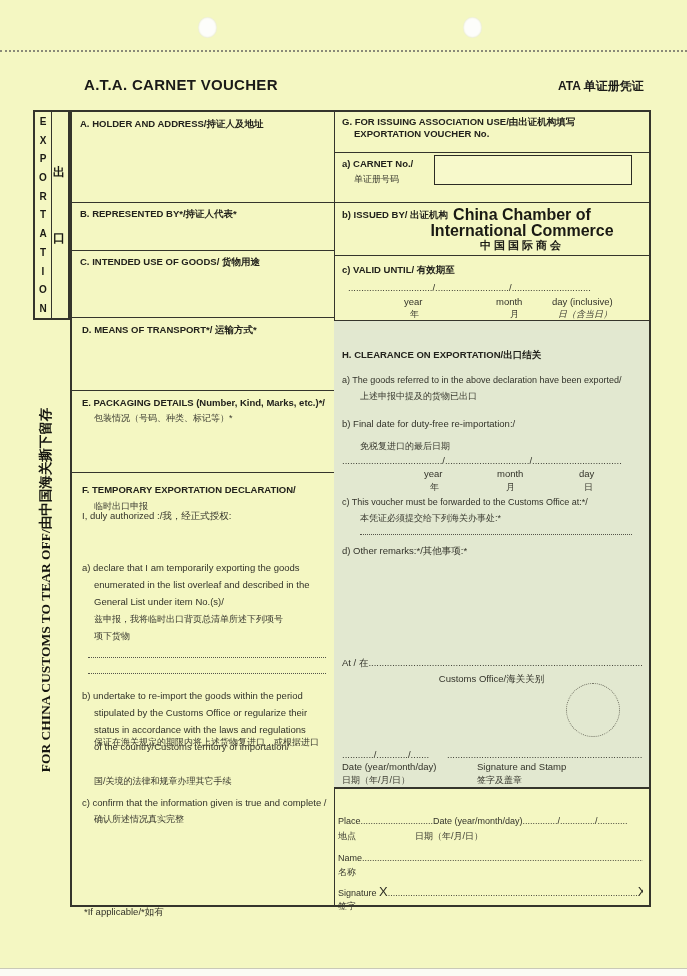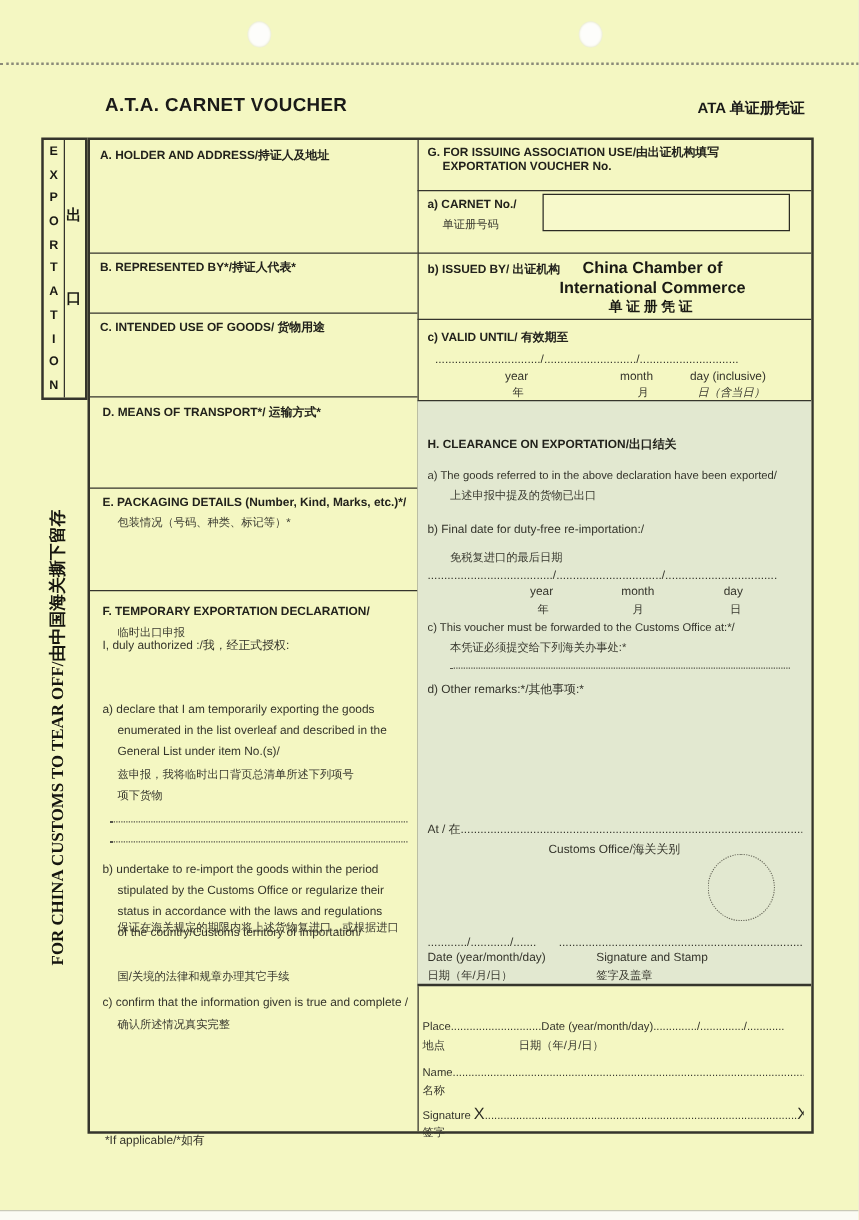--- a/index.html
+++ b/index.html
@@ -24,21 +24,21 @@
   .hline-r{position:absolute;left:262px;width:315px;border-top:1.5px solid #35352c;}
   .lbl{font-size:9.5px;font-weight:600;color:#22221c;white-space:nowrap;}
   .txt{font-size:9.5px;color:#33332a;white-space:nowrap;}
   .cn{font-size:9px;color:#3a3a30;white-space:nowrap;}
   .small{font-size:9px;}
   .custbox{position:absolute;left:262px;top:208px;width:315px;height:469px;background:#e2e8d0;
            border-top:1.5px solid #35352c;border-bottom:2px solid #35352c;box-sizing:border-box;}
   .dotrule{border-bottom:1.5px dotted #55554a;height:0;}
   .stamp{position:absolute;width:52px;height:52px;border:1.5px dotted #6a6a5c;border-radius:50%;}
   .carnet{position:absolute;left:362px;top:43px;width:196px;height:28px;border:1.5px solid #2c2c24;background:#f7f9cb;}
-  .org{font-size:13px;font-weight:bold;color:#1a1a14;text-align:center;white-space:nowrap;}
+  .org{font-size:16px;font-weight:bold;color:#1a1a14;text-align:center;white-space:nowrap;}
   .clip{overflow:hidden;white-space:nowrap;}
   .xmark{font-size:13px;color:#2c2c24;}
   .edge{position:absolute;left:0;bottom:0;width:687px;height:7px;background:#fbfbf4;border-top:1px solid #c9c9b8;}
 </style>
 </head>
 <body>
 
 <div class="page">
 
   <div class="hole" style="left:198px;top:17px;"></div>
@@ -118,21 +118,21 @@
     <div class="abs lbl" style="left:270px;top:4px;">G. FOR ISSUING ASSOCIATION USE/由出证机构填写</div>
     <div class="abs lbl" style="left:282px;top:16px;">EXPORTATION VOUCHER No.</div>
 
     <div class="abs lbl" style="left:270px;top:46px;">a) CARNET No./</div>
     <div class="abs cn" style="left:282px;top:61px;">单证册号码</div>
     <div class="carnet"></div>
 
     <div class="abs lbl" style="left:270px;top:97px;">b) ISSUED BY/ 出证机构</div>
     <div class="abs org" style="left:330px;top:94px;width:240px;">China Chamber of</div>
     <div class="abs org" style="left:330px;top:110px;width:240px;">International Commerce</div>
-    <div class="abs org" style="left:330px;top:126px;width:240px;font-size:11px;letter-spacing:3px;">单证册凭证</div>
+    <div class="abs org" style="left:330px;top:126px;width:240px;font-size:11px;letter-spacing:3px;">中国国际商会</div>
 
     <div class="abs lbl" style="left:270px;top:152px;">c) VALID UNTIL/ 有效期至</div>
     <div class="abs txt clip" style="left:276px;top:170px;width:294px;">................................/............................/..............................</div>
     <div class="abs txt" style="left:332px;top:184px;">year</div>
     <div class="abs txt" style="left:424px;top:184px;">month</div>
     <div class="abs txt" style="left:480px;top:184px;">day (inclusive)</div>
     <div class="abs cn" style="left:338px;top:196px;">年</div>
     <div class="abs cn" style="left:438px;top:196px;">月</div>
     <div class="abs cn" style="left:486px;top:196px;font-style:italic;">日（含当日）</div>
 

